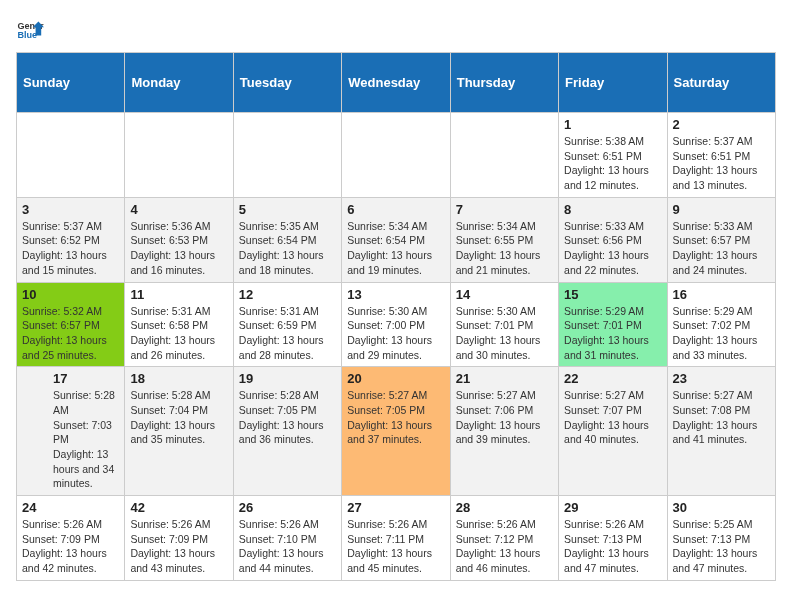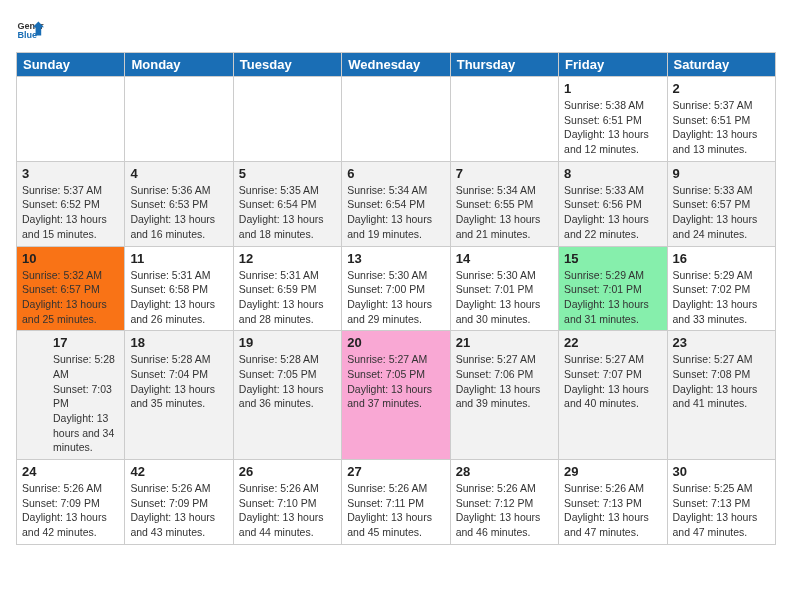--- a/index.html
+++ b/index.html
@@ -42,21 +42,21 @@
     .calendar {
       width: 100%;
       border-collapse: collapse;
       margin-top: 8px;
       font-size: 11px;
     }
     .calendar thead tr th {
       background-color: #1a6eb5;
       color: #fff;
       text-align: left;
-      padding: 4px 6px;
+      padding: 22px 6px;
       font-size: 13px;
       font-weight: bold;
       border: 1px solid #ccc;
     }
     .calendar tbody tr td {
       border: 1px solid #ccc;
       vertical-align: top;
       padding: 4px 5px;
       width: 14.28%;
       min-height: 70px;
@@ -155,21 +155,21 @@
         <td style="background: rgb(242, 242, 242);">
           <span class="day-number">8</span>
           <div class="day-info">Sunrise: 5:33 AM<br>Sunset: 6:56 PM<br>Daylight: 13 hours and 22 minutes.</div>
         </td>
         <td style="background: rgb(242, 242, 242);">
           <span class="day-number">9</span>
           <div class="day-info">Sunrise: 5:33 AM<br>Sunset: 6:57 PM<br>Daylight: 13 hours and 24 minutes.</div>
         </td>
       </tr>
       <tr>
-        <td style="background: #f97316; margin-left: 33px;">
+        <td style="background: #84cc16; margin-left: 33px;">
           <span class="day-number">10</span>
           <div class="day-info">Sunrise: 5:32 AM<br>Sunset: 6:57 PM<br>Daylight: 13 hours and 25 minutes.</div>
         </td>
         <td style="background: rgb(255, 255, 255); margin-top: 28px;">
           <span class="day-number">11</span>
           <div class="day-info">Sunrise: 5:31 AM<br>Sunset: 6:58 PM<br>Daylight: 13 hours and 26 minutes.</div>
         </td>
         <td style="background: rgb(255, 255, 255);">
           <span class="day-number">12</span>
           <div class="day-info">Sunrise: 5:31 AM<br>Sunset: 6:59 PM<br>Daylight: 13 hours and 28 minutes.</div>
@@ -197,21 +197,21 @@
           <div class="day-info">Sunrise: 5:28 AM<br>Sunset: 7:03 PM<br>Daylight: 13 hours and 34 minutes.</div>
         </td>
         <td style="background: rgb(242, 242, 242);">
           <span class="day-number">18</span>
           <div class="day-info">Sunrise: 5:28 AM<br>Sunset: 7:04 PM<br>Daylight: 13 hours and 35 minutes.</div>
         </td>
         <td style="background: rgb(242, 242, 242);">
           <span class="day-number">19</span>
           <div class="day-info">Sunrise: 5:28 AM<br>Sunset: 7:05 PM<br>Daylight: 13 hours and 36 minutes.</div>
         </td>
-        <td style="background: #f9a8d4;">
+        <td style="background: #fdba74;">
           <span class="day-number">20</span>
           <div class="day-info">Sunrise: 5:27 AM<br>Sunset: 7:05 PM<br>Daylight: 13 hours and 37 minutes.</div>
         </td>
         <td style="background: rgb(242, 242, 242);">
           <span class="day-number">21</span>
           <div class="day-info">Sunrise: 5:27 AM<br>Sunset: 7:06 PM<br>Daylight: 13 hours and 39 minutes.</div>
         </td>
         <td style="background: rgb(242, 242, 242);">
           <span class="day-number">22</span>
           <div class="day-info">Sunrise: 5:27 AM<br>Sunset: 7:07 PM<br>Daylight: 13 hours and 40 minutes.</div>

